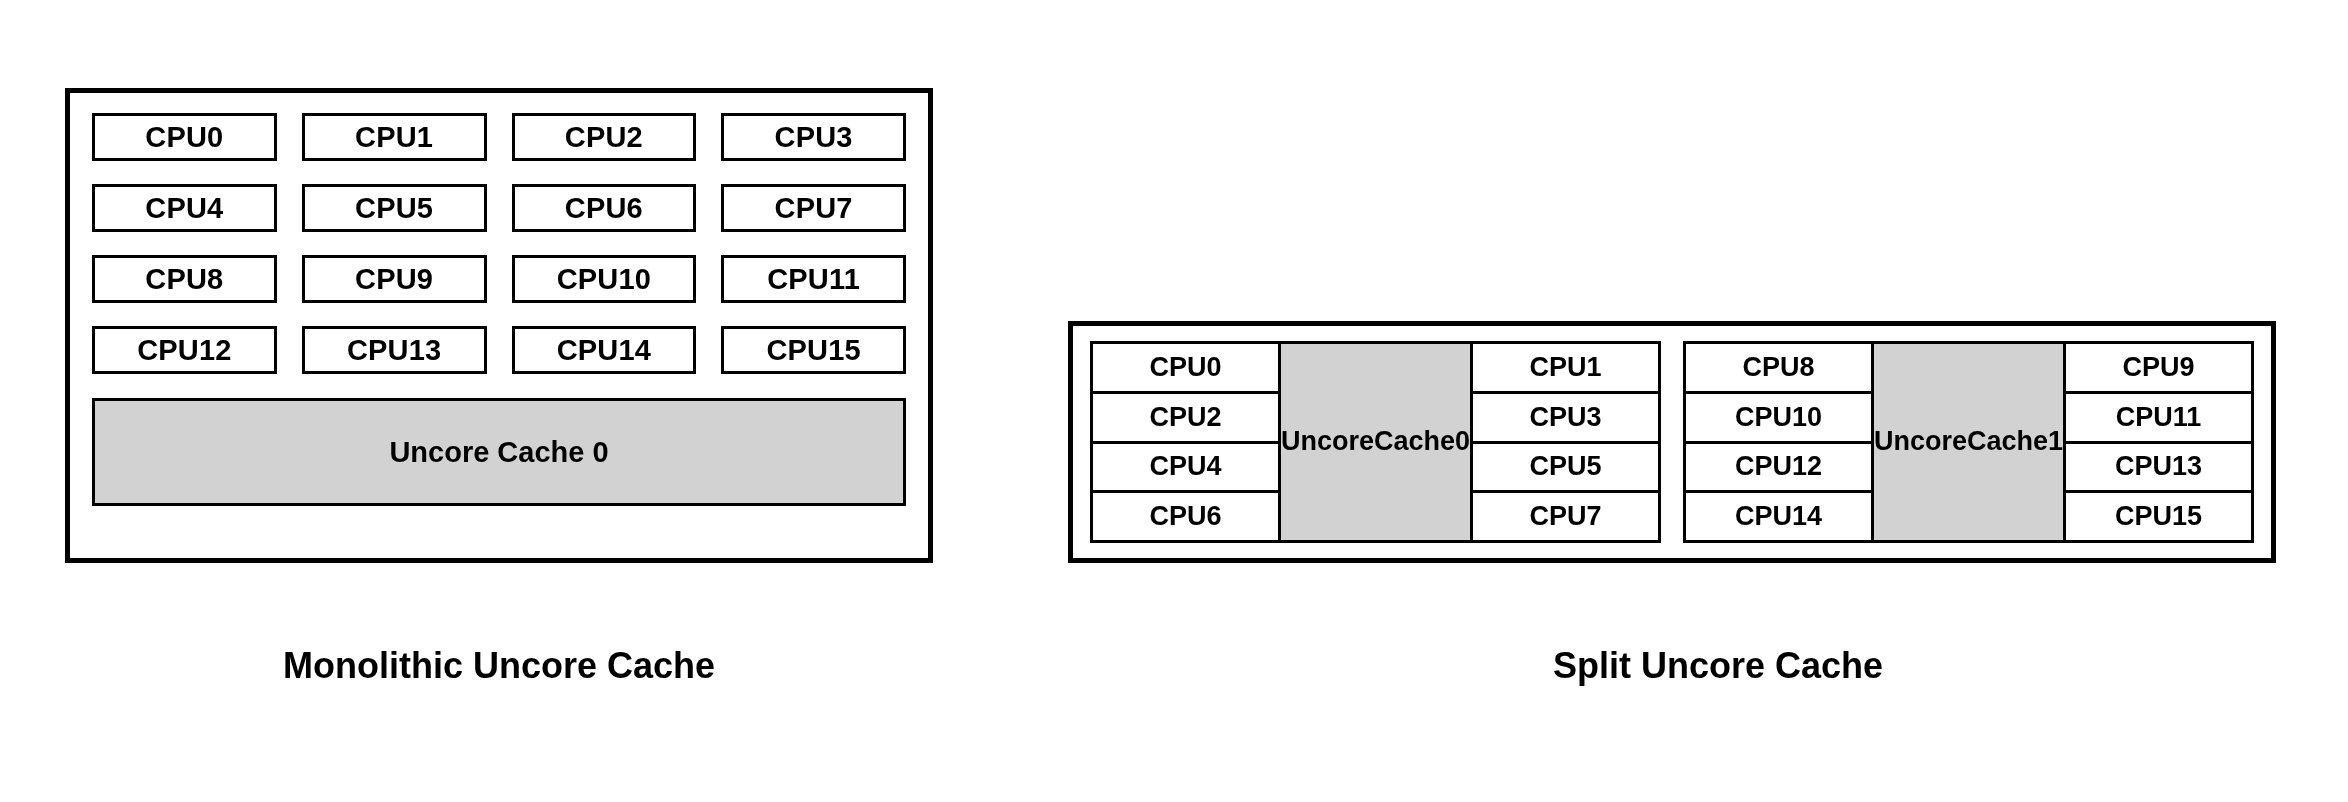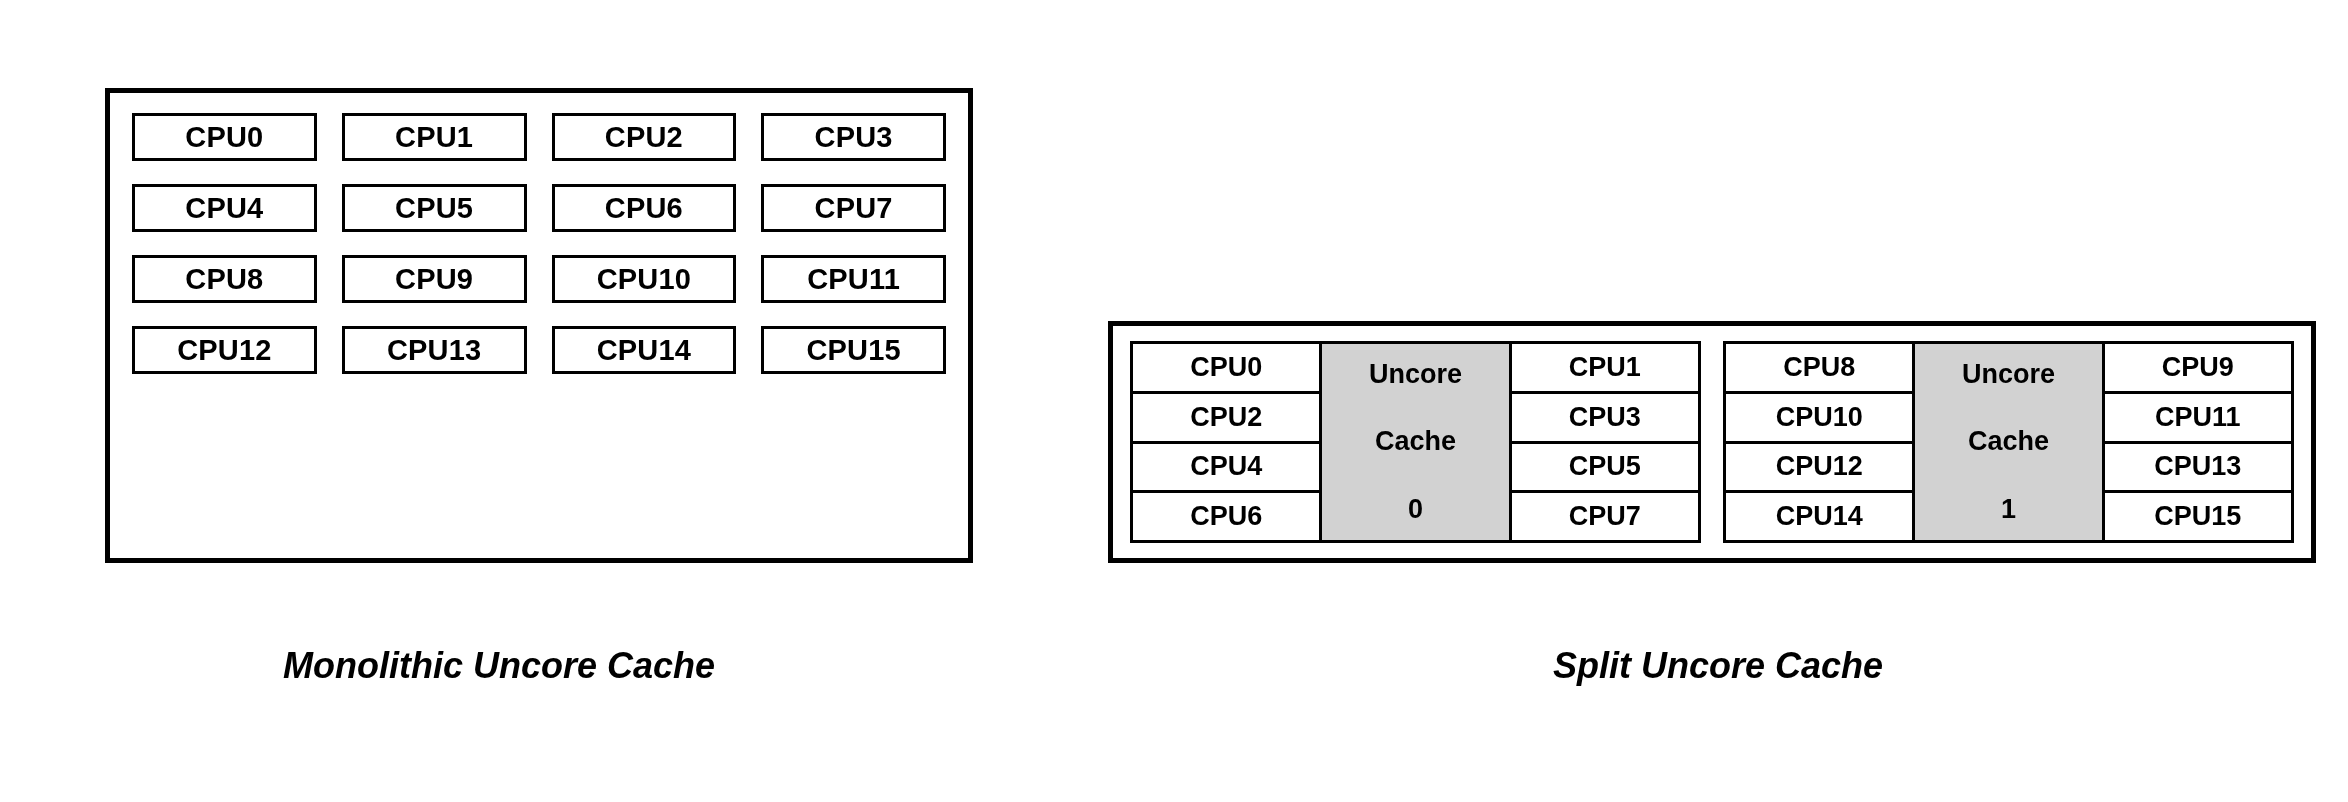--- a/index.html
+++ b/index.html
@@ -12,21 +12,20 @@
     width: 2348px;
     height: 802px;
     position: relative;
     font-family: "Liberation Sans", sans-serif;
     overflow: hidden;
   }
 
   
   .figure {
     position: absolute;
-    margin-left: 40px;
   }
 
   
   #monolithic-figure {
     left: 65px;
     top: 88px;
   }
   .mono-outer {
     width: 868px;
     height: 475px;
@@ -114,40 +113,38 @@
     color: #000000;
     background: #ffffff;
   }
   .split-cell + .split-cell {
     border-top: 3px solid #000000;
   }
   .split-cache {
     flex: 1 1 0;
     background: #d2d2d2;
     display: flex;
-    flex-direction: column;
+    flex-direction: row;
     align-items: center;
     justify-content: center;
     font-size: 27px;
     font-weight: bold;
     color: #000000;
     line-height: 1.32;
     text-align: center;
-    gap: 32px;
   }
 
   
   .caption {
     position: absolute;
     font-size: 36px;
     font-weight: bold;
     color: #000000;
     white-space: nowrap;
     text-align: center;
-    font-style: italic;
   }
   #caption-monolithic {
     left: 0;
     top: 645px;
     width: 998px;
   }
   #caption-split {
     left: 1114px;
     top: 645px;
     width: 1208px;
@@ -171,20 +168,21 @@
       <div class="cpu-box">CPU8</div>
       <div class="cpu-box">CPU9</div>
       <div class="cpu-box">CPU10</div>
       <div class="cpu-box">CPU11</div>
       <div class="cpu-box">CPU12</div>
       <div class="cpu-box">CPU13</div>
       <div class="cpu-box">CPU14</div>
       <div class="cpu-box">CPU15</div>
     </div>
 
+    <div class="mono-cache">Uncore Cache 0</div>
 
   </div>
 </div>
 
 <div class="caption" id="caption-monolithic">Monolithic Uncore Cache</div>
 
 <div class="figure" id="split-figure">
   <div class="split-outer">
 
     <div class="split-group">

